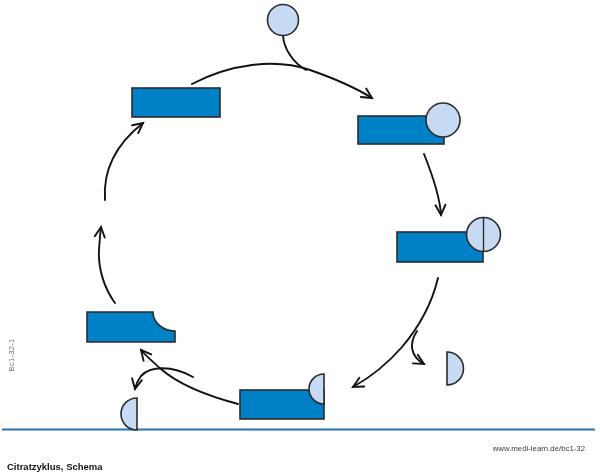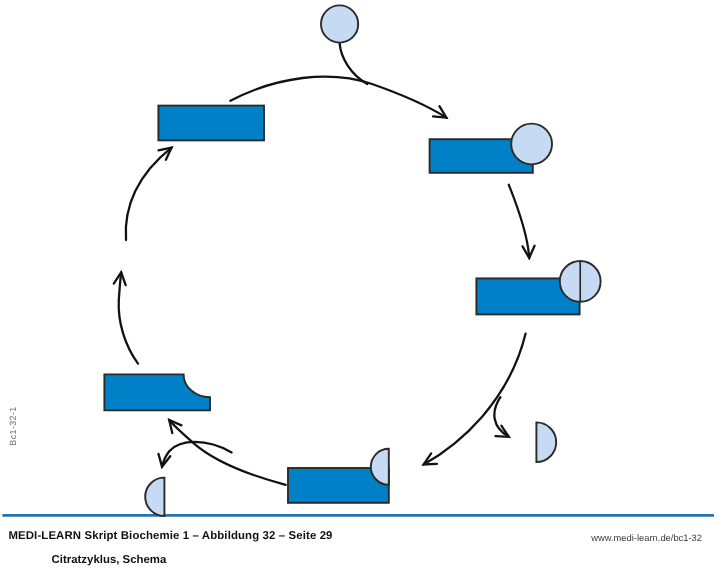--- a/index.html
+++ b/index.html
@@ -23,21 +23,21 @@
   .shape-light{fill:var(--shape-light-blue);stroke:var(--shape-outline);stroke-width:1.6;}
   .arrow-line{fill:none;stroke:var(--arrow-black);stroke-width:1.9;stroke-linecap:round;}
   .divider{stroke:var(--shape-outline);stroke-width:1.4;}
   .rule{stroke:var(--rule-blue);stroke-width:2.2;}
   .caption1{
     position:absolute;left:7px;top:441px;font-size:9.5px;font-weight:bold;
     color:var(--footer-text);letter-spacing:0.1px;white-space:nowrap;
   }
   .caption2{
     position:absolute;left:7px;top:461px;font-size:9.5px;font-weight:bold;
-    color:var(--footer-text);white-space:nowrap;margin-left:36px;
+    color:var(--footer-text);white-space:nowrap;
   }
   .url{
     position:absolute;right:15px;top:444px;font-size:7.8px;
     color:var(--url-text);white-space:nowrap;
   }
   .figcode{
     position:absolute;left:11px;top:355px;font-size:7.5px;
     color:var(--side-code-text);letter-spacing:0.3px;white-space:nowrap;
     transform:translate(-50%,-50%) rotate(-90deg);
   }
@@ -87,18 +87,17 @@
 
     <path class="arrow-line" marker-end="url(#ah)" d="M238 404 C208 396 178 384 161 369 C153 362 146 356 141 350"></path>
 
     <path class="arrow-line" marker-end="url(#ah)" d="M193 377 C172 365 150 366 141 376 C138 380 136 384 135 389"></path>
 
     <path class="shape-light" d="M137 398 A16 16 0 0 0 137 430 Z"></path>
 
     <path class="shape-dark" d="M87 312 L153 312 A22 19 0 0 0 175 331 L175 342 L87 342 Z"></path>
   </svg>
 
-  <div class="caption1">MEDI-LEARN Skript Biochemie 1 – Abbildung 32 – Seite 29</div>
   <div class="caption2">Citratzyklus, Schema</div>
   <div class="url">www.medi-learn.de/bc1-32</div>
   <div class="figcode">Bc1-32-1</div>
 
 </div>
 
 </body></html>

